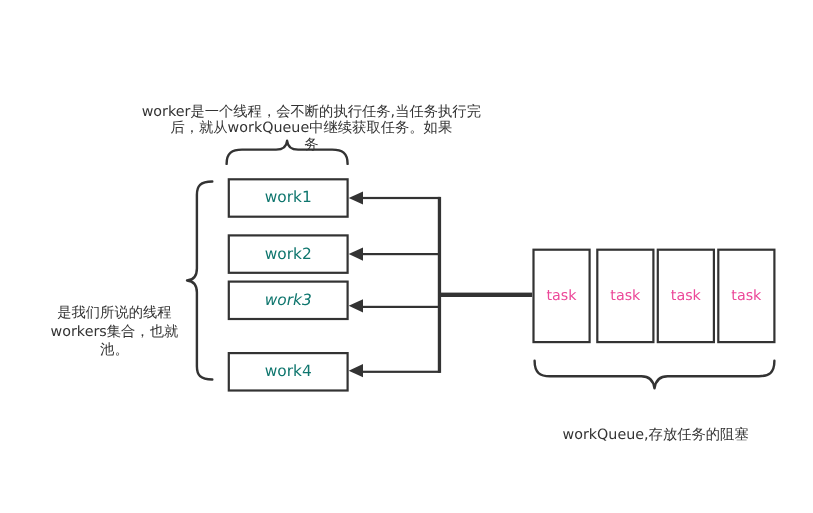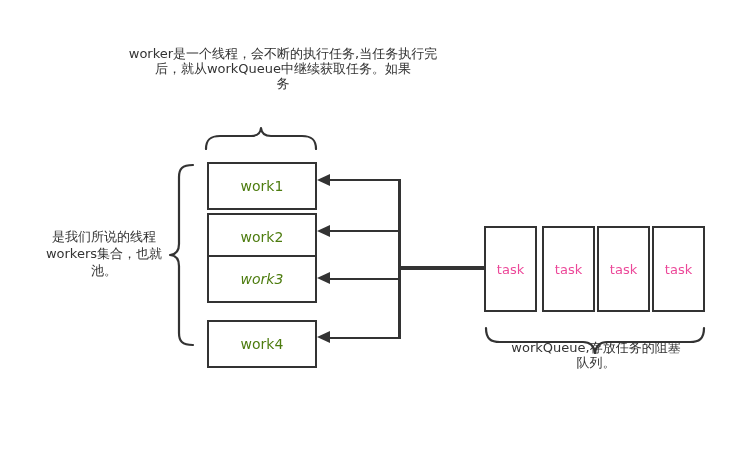--- a/index.html
+++ b/index.html
@@ -15,20 +15,21 @@
     font-family: "DejaVu Sans", "Liberation Sans", sans-serif;
     color: #333333;
     overflow: hidden;
   }
   .note {
     position: absolute;
     text-align: center;
     font-size: 13px;
     line-height: 16px;
     color: #333333;
+    margin-top: 48px;
   }
   .note-top   { left: 110px; top: 46px;  width: 346px; line-height: 15px; }
   .note-left  { left: 36px;  top: 228px; width: 136px; line-height: 17px; }
   .note-bottom{ left: 480px; top: 340px; width: 232px; line-height: 15px; }
 
   .brace { position: absolute; }
   .brace path {
     fill: none;
     stroke: #333333;
     stroke-width: 2.2;
@@ -36,29 +37,29 @@
     stroke-linejoin: round;
   }
   .brace-top    { left: 204px; top: 126px; }
   .brace-left   { left: 167px; top: 163px; }
   .brace-bottom { left: 484px; top: 326px; }
 
   .work-box {
     position: absolute;
     left: 207px;
     width: 110px;
-    height: 48px;
+    height: 36px;
     box-sizing: border-box;
     border: 2px solid #333333;
     background: #ffffff;
     display: flex;
     align-items: center;
     justify-content: center;
     font-size: 14px;
-    color: #4d7c0f;
+    color: #0f766e;
   }
   .work-1 { top: 162px; }
   .work-2 { top: 213px; }
   .work-3 { top: 255px; font-style: italic; }
   .work-4 { top: 320px; align-items: center; }
 
   .task-box {
     position: absolute;
     top: 226px;
     width: 53px;
@@ -161,16 +162,15 @@
   <div class="task-box task-4">
     <span>task</span>
   </div>
 
   <svg class="brace brace-bottom" width="222" height="30" viewBox="0 0 222 30">
     <path d="M2,2 C2,13 7,16 16,16 L99,16 C106,16 110,19.5 111,27 C112,19.5 116,16 123,16 L206,16 C215,16 220,13 220,2"></path>
   </svg>
 
   <div class="note note-bottom">
     <div>workQueue,存放任务的阻塞</div>
-    <div>队列。</div>
   </div>
 
 </div>
 
 </body></html>

